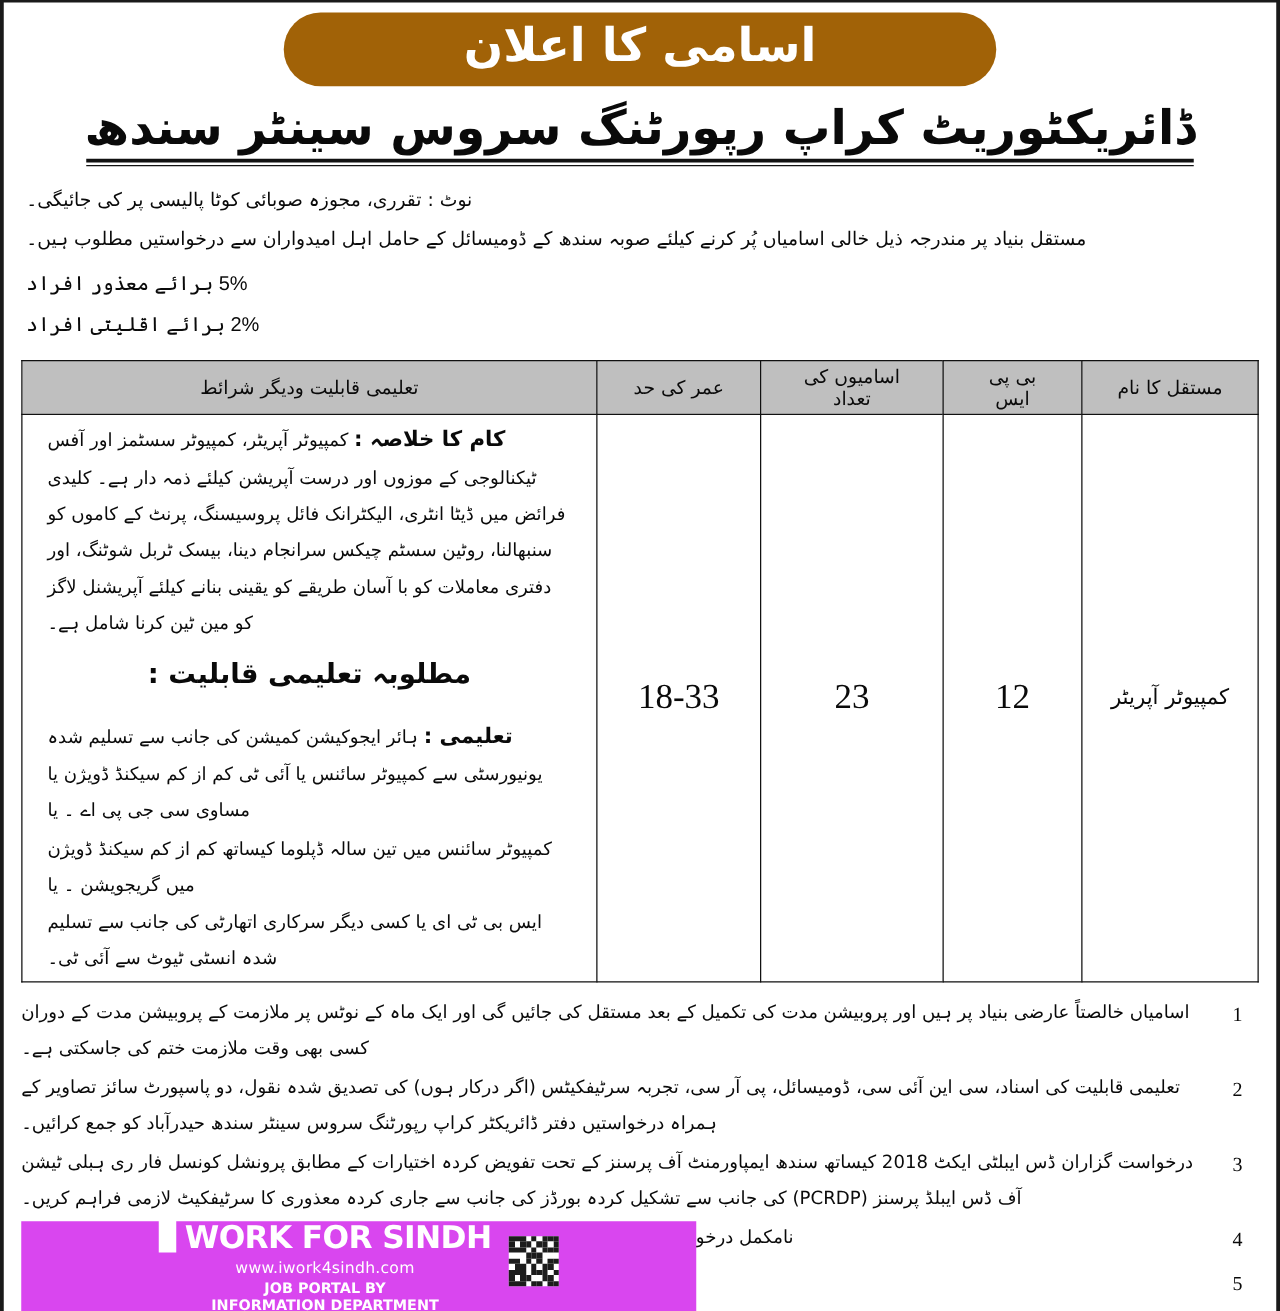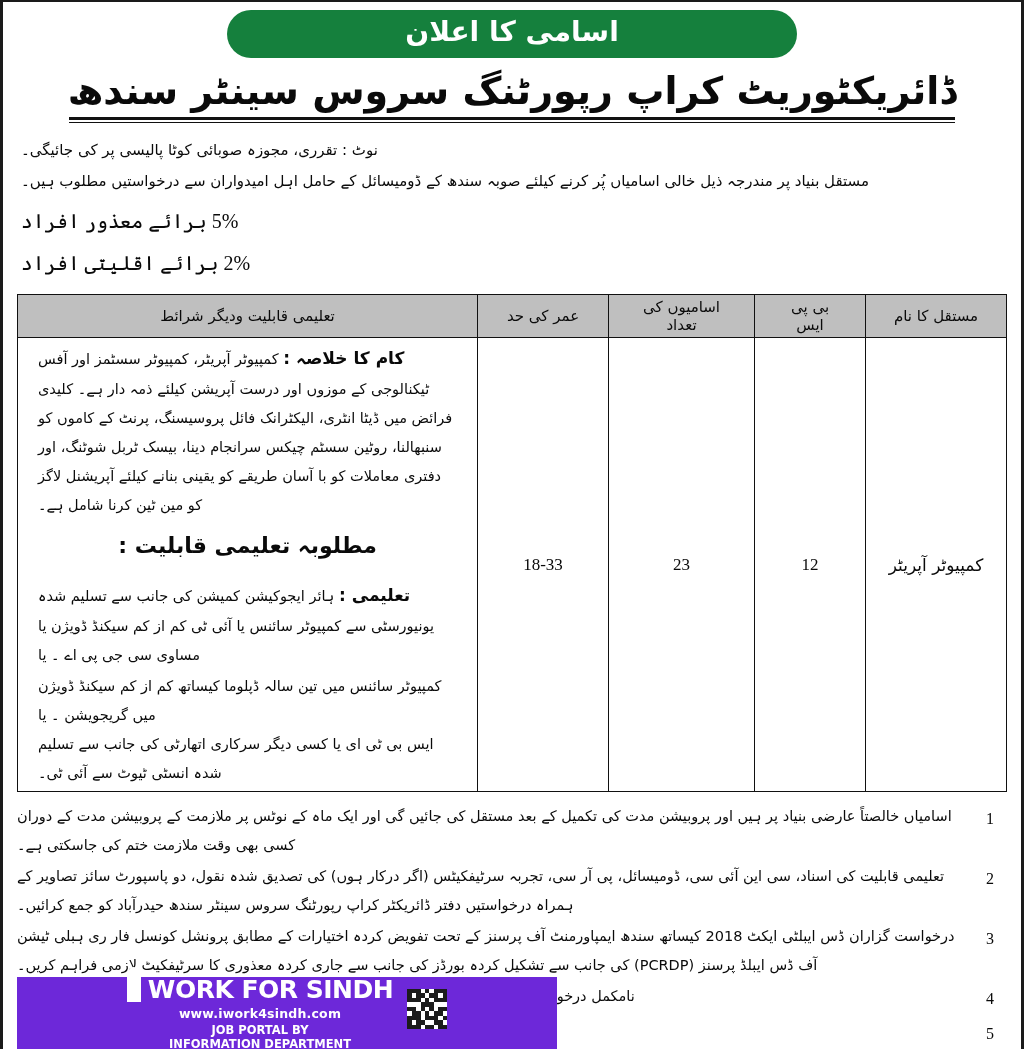--- a/index.html
+++ b/index.html
@@ -18,24 +18,24 @@
     border-right:3px solid #1a1a1a;
     border-top:2px solid #1a1a1a;
     box-sizing:border-box;
     padding:0 14px;
     background:#fff;
   }
 
   
   .banner-wrap{display:flex;justify-content:center;margin-top:8px;}
   .banner{
-    background:#15803d;color:#fff;
+    background:#a16207;color:#fff;
     border-radius:34px;
     padding:6px 70px 10px;
-    font-size:28px;font-weight:bold;
+    font-size:37px;font-weight:bold;
     letter-spacing:2px;
     line-height:1.15;
     min-width:430px;
     text-align:center;
     font-family:"DejaVu Sans", sans-serif;
   }
   .dept-title{
     text-align:center;
     font-size:38px;
     font-weight:bold;
@@ -58,24 +58,24 @@
     margin-top:12px;
     text-align:left;
     font-size:15px;
     line-height:2.05;
     font-family:"DejaVu Sans", sans-serif;
     padding-left:4px;
   }
   .intro div{white-space:nowrap;}
   .quota{
     text-align:left;
-    font-size:20px;
+    font-size:16px;
     line-height:2.1;
     margin-top:4px;
-    font-family:Liberation Serif, serif;
+    font-family:Liberation Sans, sans-serif;
     padding-left:4px;
   }
 
   
   table.jobs{
     width:100%;
     border-collapse:collapse;
     margin-top:10px;
     table-layout:fixed;
   }
@@ -92,21 +92,21 @@
     text-align:center;
     font-family:"DejaVu Sans", sans-serif;
   }
   .c-name{width:100px;}
   .c-bps{width:70px;}
   .c-count{width:105px;}
   .c-age{width:90px;}
   .c-qual{width:auto;}
   td.cell-center{
     text-align:center;
-    font-size:17px;
+    font-size:28px;
     font-family:"Liberation Serif", serif;
   }
   td.cell-name{
     text-align:center;
     font-size:17px;
     font-family:"DejaVu Sans", sans-serif;
   }
   td.cell-qual{
     text-align:left;
     font-size:14.5px;
@@ -163,21 +163,21 @@
     direction:ltr;
   }
   .inf-code{
     font-size:19px;
     font-weight:bold;
     font-family:"Liberation Serif", serif;
     margin-bottom:4px;
     letter-spacing:0.3px;
   }
   .brand-bar{
-    background:#6d28d9;
+    background:#d946ef;
     color:#fff;
     height:72px;
     display:flex;
     align-items:center;
     justify-content:center;
     gap:14px;
     position:relative;
   }
   .brand-left{
     display:flex;flex-direction:column;align-items:center;
@@ -197,21 +197,21 @@
     position:absolute;
     top:-9px;left:2px;
     width:9px;height:9px;
     border-radius:50%;
     background:#fff;
   }
   .brand-title{
     font-size:25px;font-weight:bold;letter-spacing:-0.5px;
   }
   .brand-url{
-    font-size:12.5px;font-weight:bold;margin-top:2px;letter-spacing:0.2px;
+    font-size:12.5px;font-weight:normal;margin-top:2px;letter-spacing:0.2px;
   }
   .brand-sub{
     font-size:11.5px;font-weight:bold;line-height:1.25;text-align:center;margin-top:2px;
   }
   .qr{
     width:40px;height:40px;
     background:#fff;
     display:grid;
     grid-template-columns:repeat(9,1fr);
     grid-template-rows:repeat(9,1fr);

